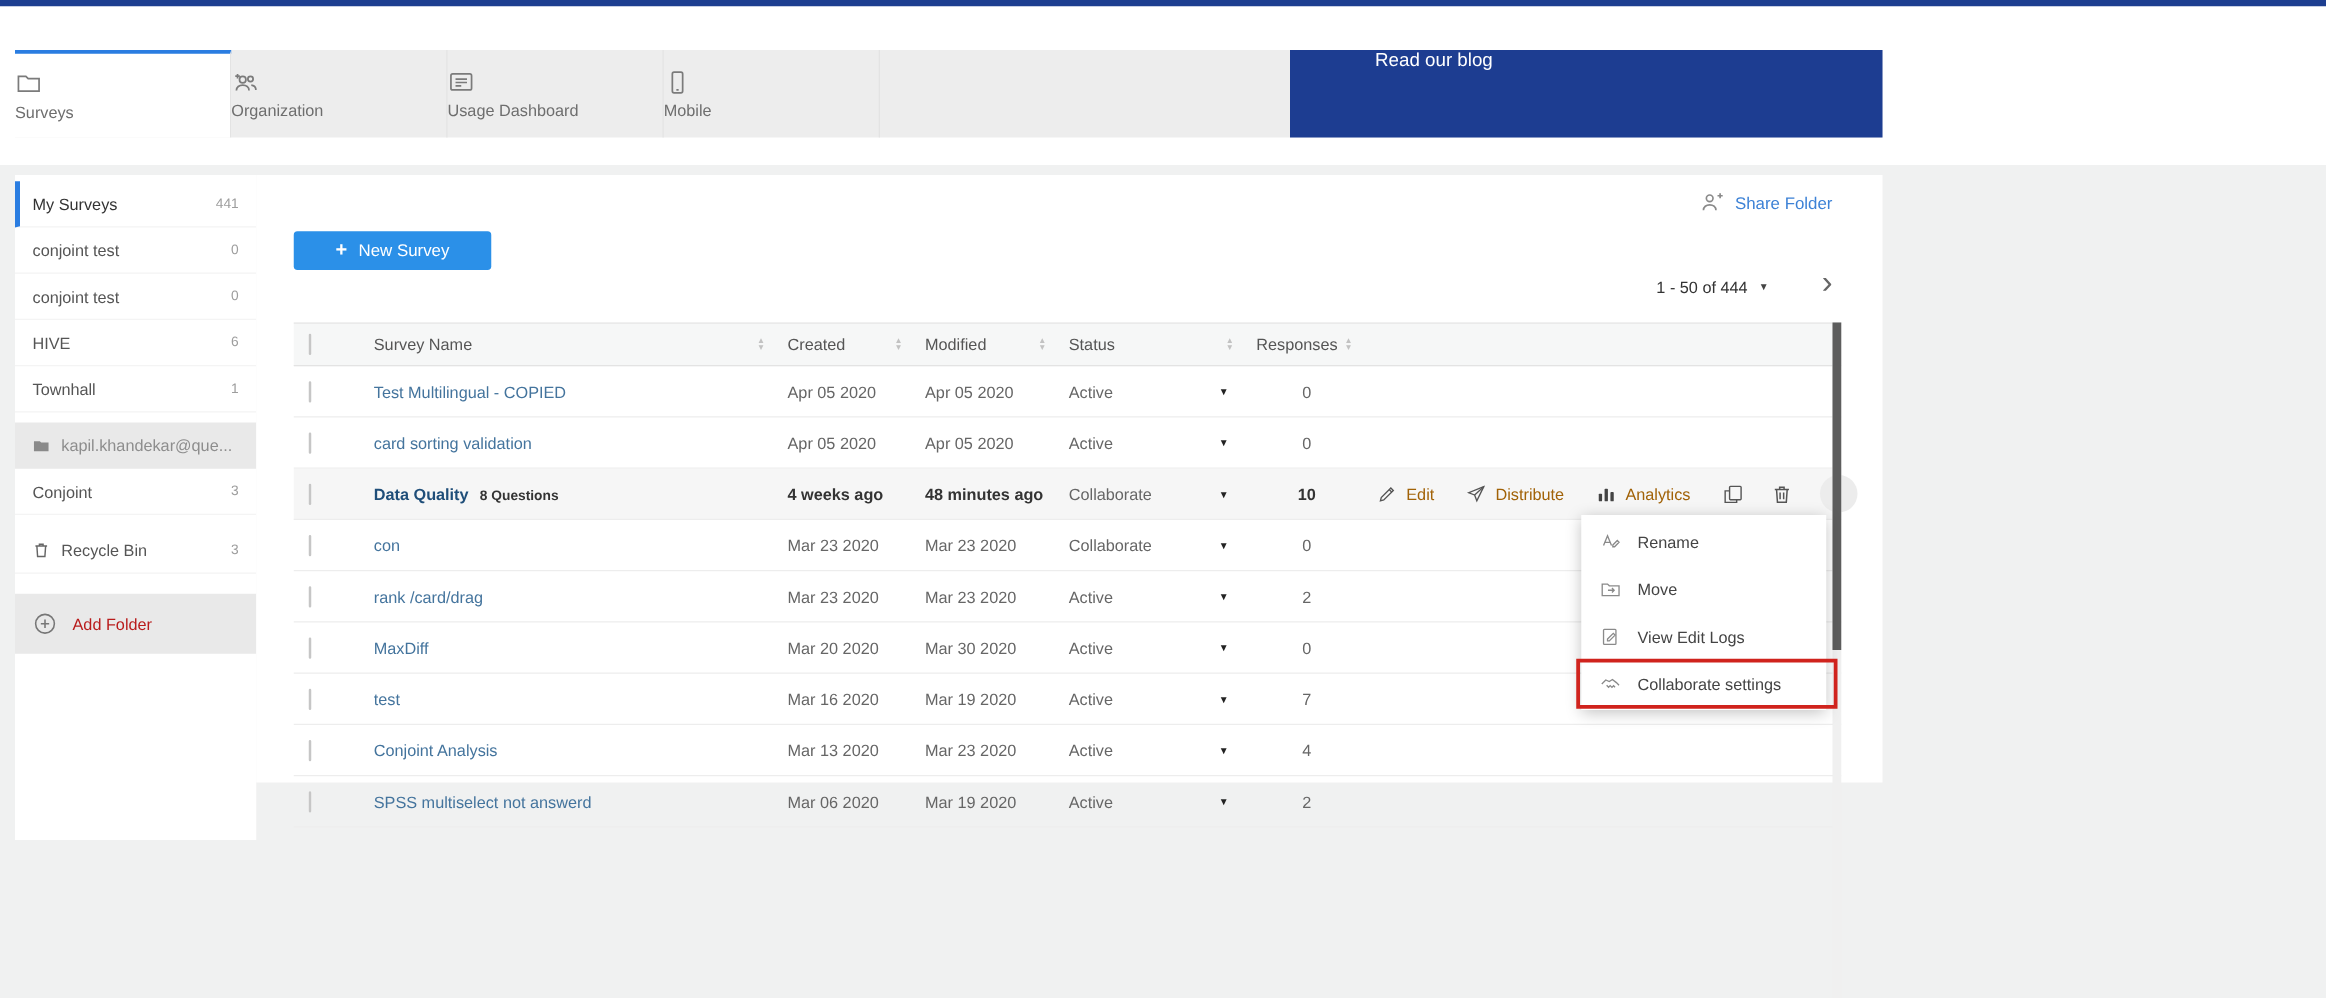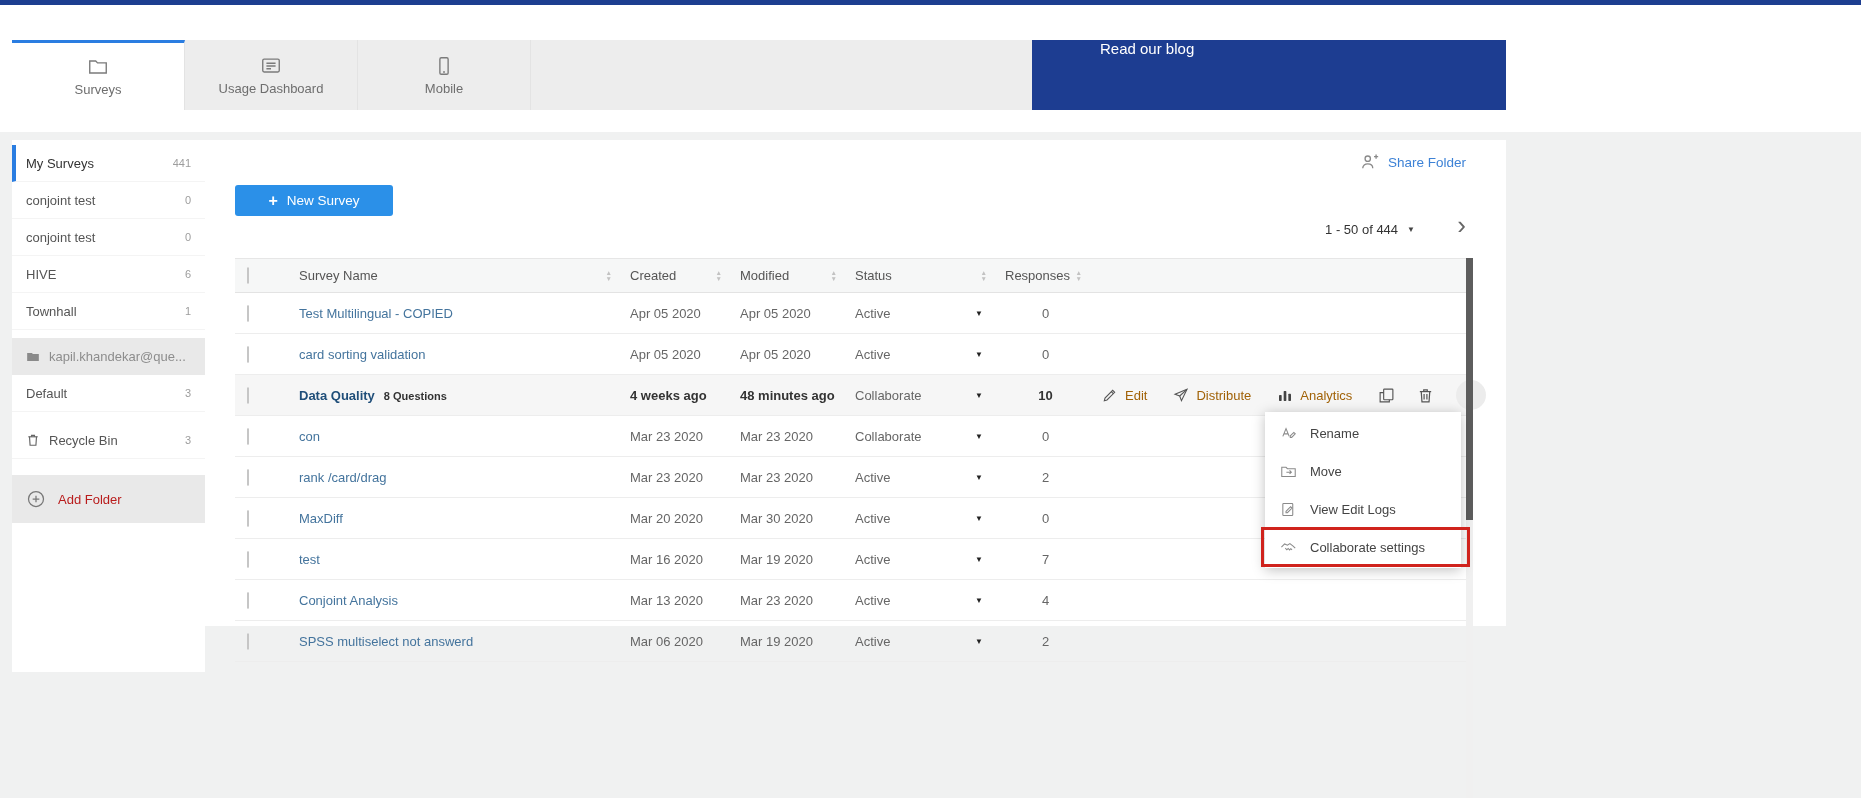--- a/index.html
+++ b/index.html
@@ -4,21 +4,21 @@
 <style>
   * { margin:0; padding:0; box-sizing:border-box; }
   html,body { width:1861px; height:798px; overflow:hidden; }
   body { position:relative; background:#f0f1f1; font-family:"Liberation Sans",sans-serif; }
   svg { display:block; }
 
   
   .header { position:absolute; top:0; left:0; width:100%; height:132px; background:#fff; }
   .topline { position:absolute; top:0; left:0; width:100%; height:5px; background:#1d3e90; }
   .tabbar { position:absolute; left:12px; top:40px; width:1494px; height:70px; background:#ededed; display:flex; }
-  .tab { width:173px; height:100%; display:flex; flex-direction:column; align-items:center; justify-content:center; gap:4px;
+  .tab { width:173px; height:100%; display:flex; flex-direction:column; align-items:flex-start; justify-content:center; gap:4px;
          color:#6e6e6e; font-size:13px; border-right:1px solid #e3e3e3; cursor:pointer; }
   .tab.active { background:#fff; border-top:3px solid #2a7de1; }
   .blogbanner { margin-left:auto; width:474px; height:100%; background:#1d3d91; color:#fff; display:flex; cursor:pointer; }
   .blogtitle { font-size:15px; margin-left:68px; white-space:nowrap; }
   .blogbullets { margin-left:auto; margin-right:60px; list-style:disc; padding-left:16px; font-size:12px; line-height:20px; }
 
   
   .sidebar { position:absolute; left:12px; top:140px; width:193px; height:532px; background:#fff; padding-top:5px; }
   .sb-item { height:37px; display:flex; align-items:center; gap:9px; padding:0 14px; font-size:13px; color:#555;
              cursor:pointer; border-bottom:1px solid #f4f4f4; }
@@ -89,20 +89,32 @@
       <span>
         <svg width="22" height="22" viewBox="0 0 24 24" fill="none" stroke="#7b7b7b" stroke-width="1.5">
             <path d="M3 5.5h6.5l2 2H21v11H3z"></path>
           </svg>
       </span>
       <span>Surveys</span>
     </div>
     <div class="tab">
       <span>
         <svg width="22" height="22" viewBox="0 0 24 24" fill="none" stroke="#7b7b7b" stroke-width="1.5">
+            <circle cx="10" cy="9.5" r="2.8"></circle>
+            <path d="M4.5 19c0-3 2.4-4.8 5.5-4.8s5.5 1.8 5.5 4.8"></path>
+            <circle cx="16.8" cy="9" r="2.3"></circle>
+            <path d="M17.5 14.3c2.4.3 4 1.9 4 4.2"></path>
+            <path d="M3.5 6.5h4M5.5 4.5v4"></path>
+          </svg>
+      </span>
+      <span>Organization</span>
+    </div>
+    <div class="tab">
+      <span>
+        <svg width="22" height="22" viewBox="0 0 24 24" fill="none" stroke="#7b7b7b" stroke-width="1.5">
             <rect x="3" y="4.5" width="18" height="14" rx="1.5"></rect>
             <path d="M7 9h10M7 12h10M7 15h5"></path>
           </svg>
       </span>
       <span>Usage Dashboard</span>
     </div>
     <div class="tab">
       <span>
         <svg width="22" height="22" viewBox="0 0 24 24" fill="none" stroke="#7b7b7b" stroke-width="1.5">
             <rect x="7.5" y="3" width="9" height="18" rx="1.5"></rect>
@@ -140,21 +152,21 @@
   </div>
   <div class="sb-item muted sb-gap8">
     <span>
       <svg width="14" height="14" viewBox="0 0 24 24" fill="#8a8a8a">
           <path d="M2 5h8l2 2h10v12H2z"></path>
         </svg>
     </span>
     <span>kapil.khandekar@que...</span>
   </div>
   <div class="sb-item">
-    <span>Default</span>
+    <span>Conjoint</span>
     <span class="sb-count">3</span>
   </div>
   <div class="sb-item sb-gap10">
     <span>
       <svg width="14" height="14" viewBox="0 0 24 24" fill="none" stroke="#666" stroke-width="2">
           <path d="M4 6.5h16"></path>
           <path d="M9.5 6.5V4h5v2.5"></path>
           <path d="M6 6.5L7 21h10l1-14.5"></path>
         </svg>
     </span>

